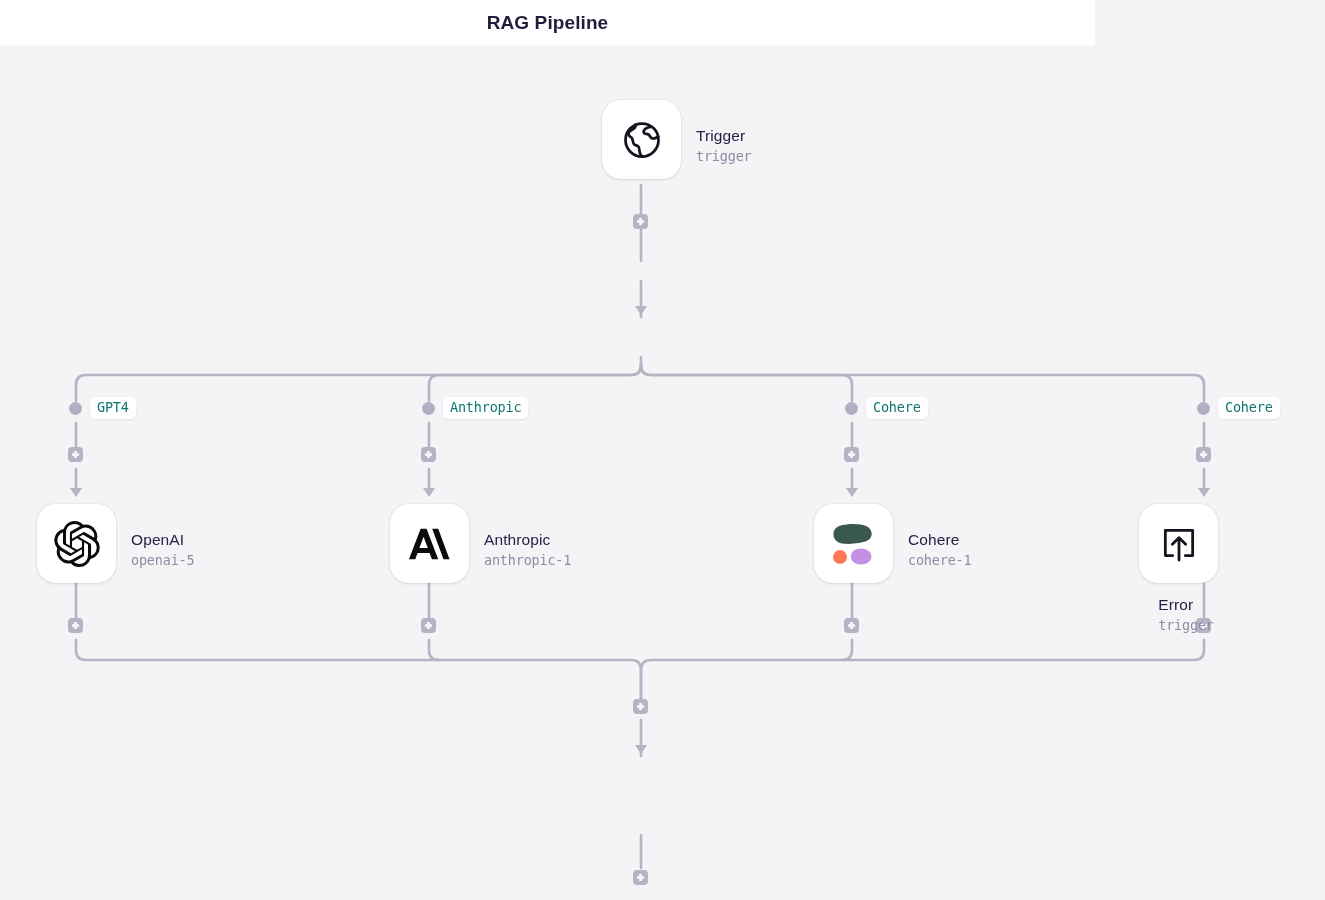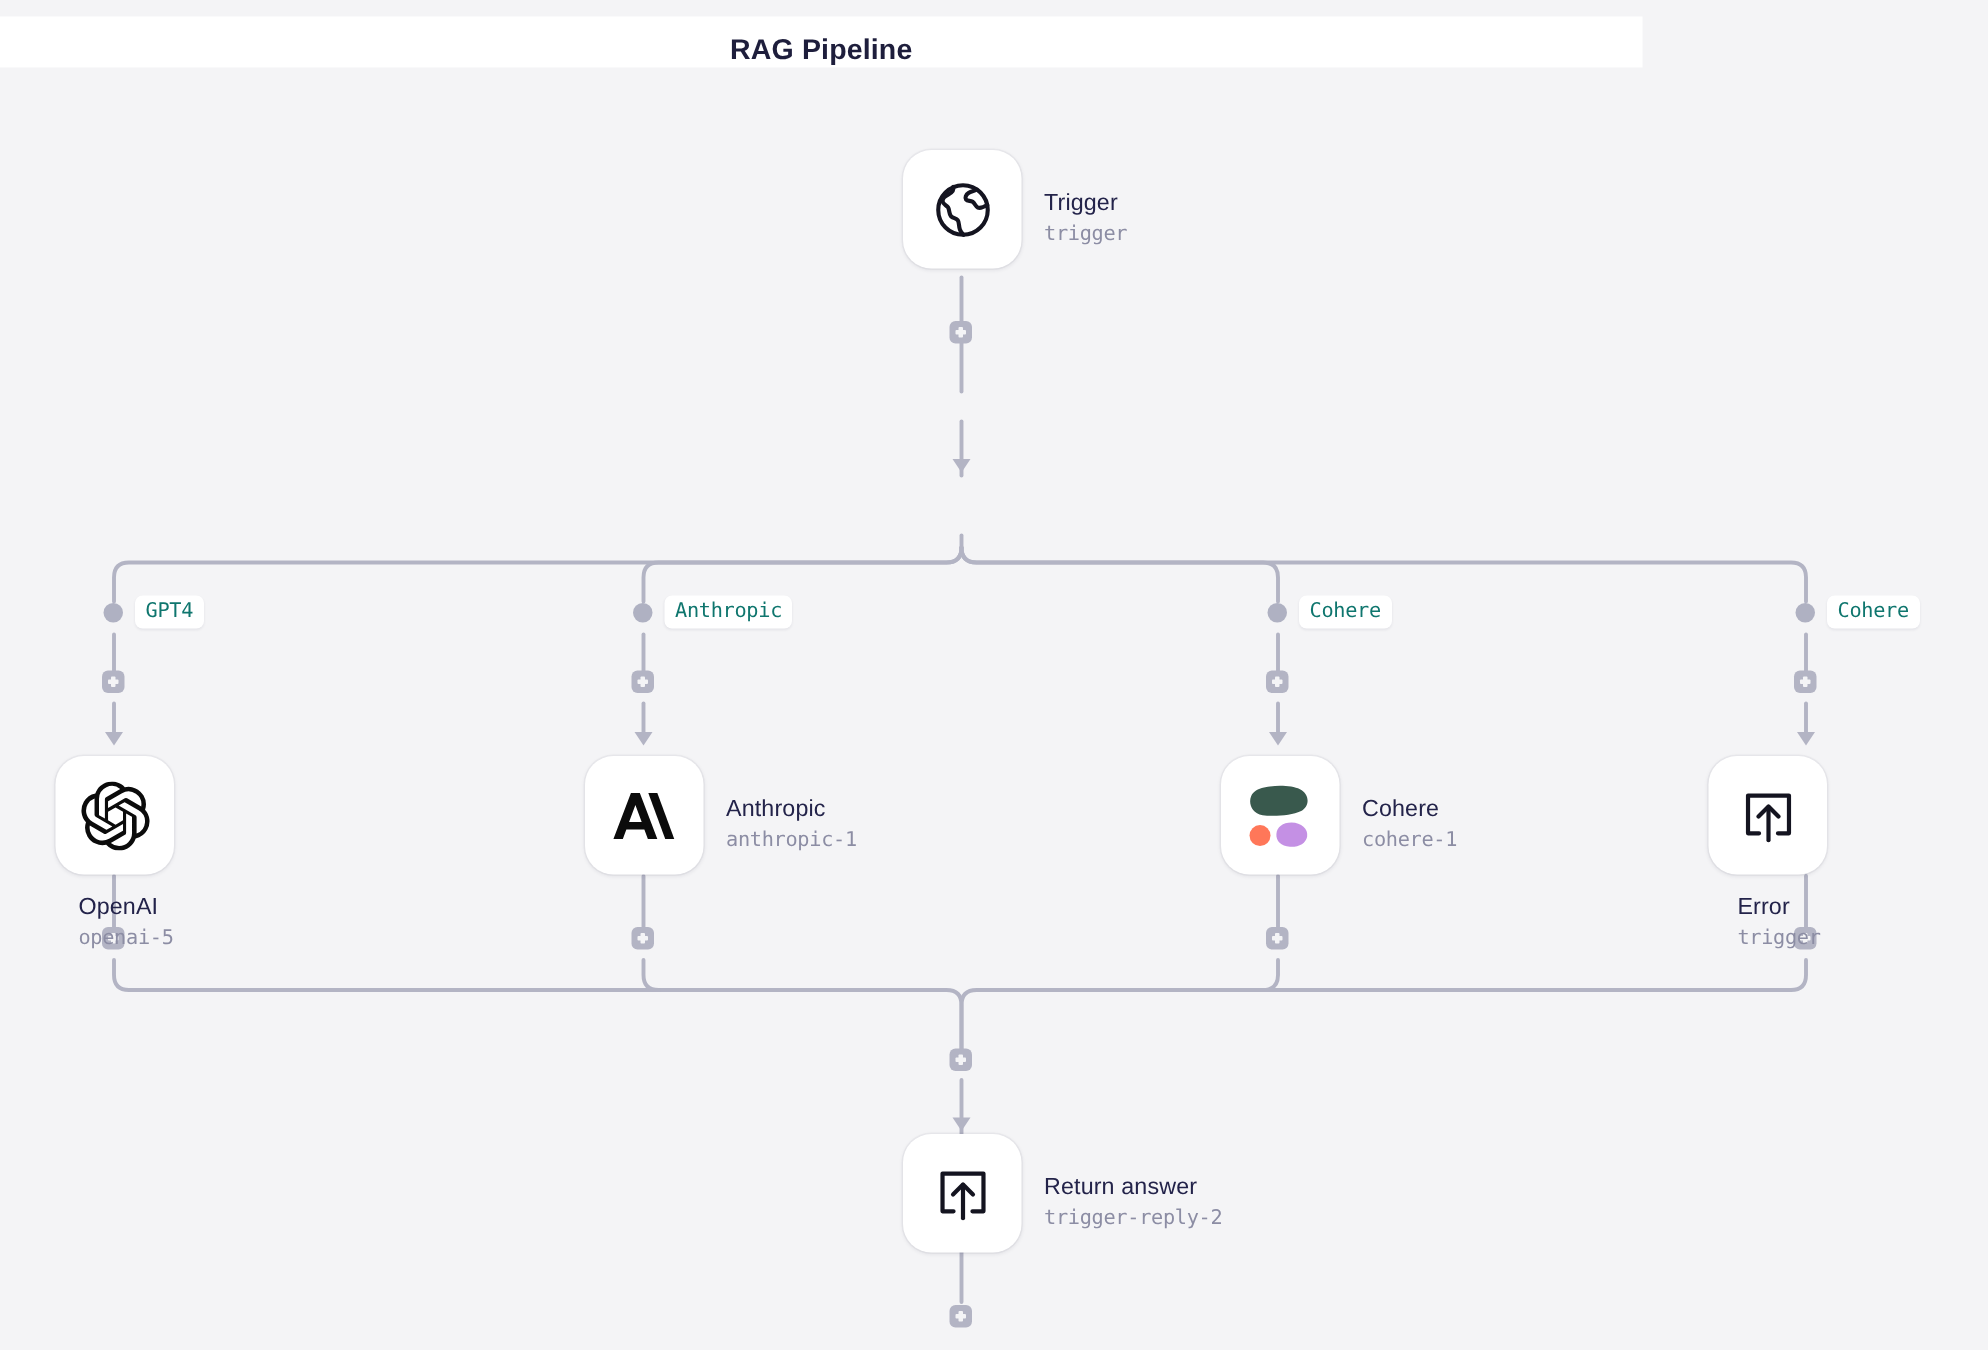--- a/index.html
+++ b/index.html
@@ -6,21 +6,21 @@
   html, body {
     width: 1325px; height: 900px;
     font-family: "Liberation Sans", sans-serif;
     background: #f4f4f6;
     overflow: hidden;
   }
   #app { position: relative; width: 1325px; height: 900px; background: #f4f4f6; }
 
   
   .header {
-    position: absolute; left: 0; top: 11px; width: 1095px; height: 45px;
+    position: absolute; left: 0; top: 0; width: 1095px; height: 45px;
     background: #ffffff;
     display: flex; align-items: center; justify-content: center;
   }
   .header-title {
     font-size: 19px; font-weight: 600; color: #1e1e3c;
     letter-spacing: .1px;
   }
 
   
   .canvas {
@@ -181,21 +181,21 @@
                    C14.9 5.2 16 5.2 16.9 4.6"></path>
         </svg>
       </div>
       <div class="node-text">
         <div class="node-title">Trigger</div>
         <div class="node-sub">trigger</div>
       </div>
     </div>
 
 
-    <div class="node" style="left:37px; top:459px;flex-direction:column;">
+    <div class="node" style="left:37px; top:459px;">
       <div class="node-card">
         <svg class="icon" width="46" height="46" viewBox="0 0 24 24">
           <path fill="#0b0b0b" d="M22.28 9.82a5.99 5.99 0 0 0-.52-4.91 6.05 6.05 0 0 0-6.52-2.9A6.07 6.07 0 0 0 4.98 4.18a5.99 5.99 0 0 0-4 2.9 6.05 6.05 0 0 0 .75 7.1 5.98 5.98 0 0 0 .51 4.91 6.05 6.05 0 0 0 6.52 2.9A5.98 5.98 0 0 0 13.26 24a6.06 6.06 0 0 0 5.77-4.21 5.99 5.99 0 0 0 4-2.9 6.06 6.06 0 0 0-.75-7.07zM13.26 22.43a4.48 4.48 0 0 1-2.88-1.04l.14-.08 4.78-2.76a.8.8 0 0 0 .39-.68v-6.74l2.02 1.17a.07.07 0 0 1 .04.05v5.58a4.5 4.5 0 0 1-4.49 4.5zM3.6 18.3a4.47 4.47 0 0 1-.54-3.01l.14.09 4.79 2.76a.77.77 0 0 0 .78 0l5.84-3.37v2.33a.08.08 0 0 1-.03.06L9.74 19.95a4.5 4.5 0 0 1-6.14-1.65zM2.34 7.9a4.49 4.49 0 0 1 2.37-1.97V11.6a.77.77 0 0 0 .38.67l5.82 3.36-2.02 1.17a.08.08 0 0 1-.07 0L4 13.98A4.5 4.5 0 0 1 2.34 7.9zm16.61 3.86L13.1 8.38 15.12 7.2a.08.08 0 0 1 .07 0l4.83 2.79a4.49 4.49 0 0 1-.68 8.1v-5.68a.79.79 0 0 0-.39-.65zm2.01-3.02l-.14-.09-4.78-2.79a.78.78 0 0 0-.79 0L9.41 9.23V6.9a.07.07 0 0 1 .03-.06l4.83-2.79a4.49 4.49 0 0 1 6.67 4.65zM8.31 12.86L6.3 11.7a.08.08 0 0 1-.04-.06V6.07a4.49 4.49 0 0 1 7.37-3.45l-.14.08L8.7 5.46a.8.8 0 0 0-.39.68zm1.1-2.36l2.6-1.5 2.61 1.5v3l-2.6 1.5-2.61-1.5z"></path>
         </svg>
       </div>
       <div class="node-text">
         <div class="node-title">OpenAI</div>
         <div class="node-sub">openai-5</div>
       </div>
     </div>
@@ -237,28 +237,15 @@
           <path d="M12 21.2 V8.6"></path>
           <path d="M8.2 12.2 L12 8.4 L15.8 12.2"></path>
         </svg>
       </div>
       <div class="node-text">
         <div class="node-title">Error</div>
         <div class="node-sub">trigger</div>
       </div>
     </div>
 
-    <div class="node" style="left:602px; top:711px;">
-      <div class="node-card">
-        <svg class="icon" width="42" height="42" viewBox="0 0 24 24" fill="none" stroke="#141420" stroke-width="1.6" stroke-linecap="round" stroke-linejoin="round">
-          <path d="M8.4 18.6 H4.2 V4.2 H19.8 V18.6 H15.6"></path>
-          <path d="M12 21.2 V8.6"></path>
-          <path d="M8.2 12.2 L12 8.4 L15.8 12.2"></path>
-        </svg>
-      </div>
-      <div class="node-text">
-        <div class="node-title">Return answer</div>
-        <div class="node-sub">trigger-reply-2</div>
-      </div>
-    </div>
 
   </div>
 </div>
 
 </body></html>

